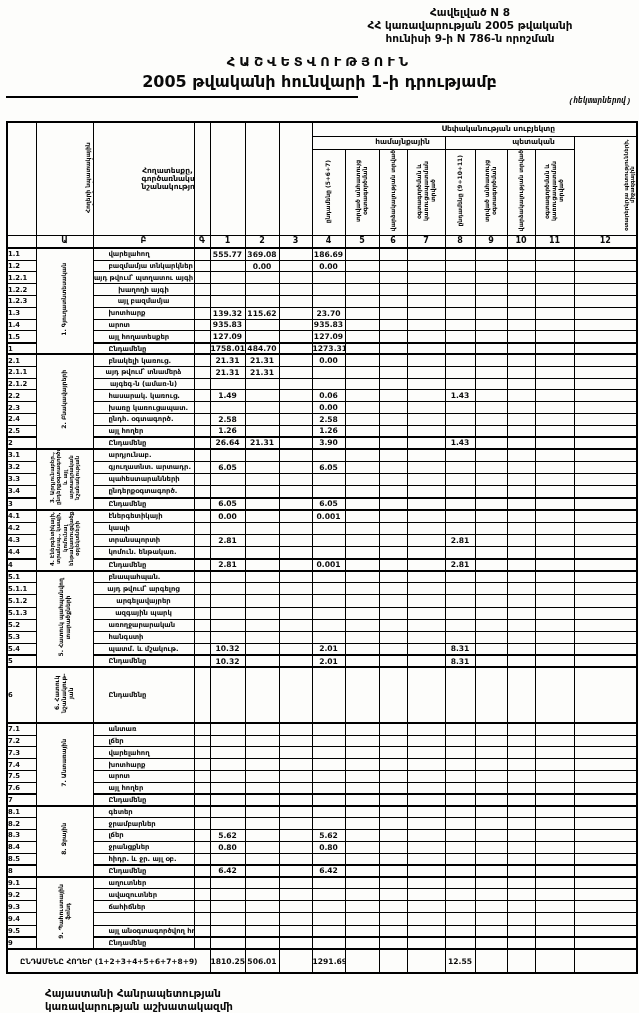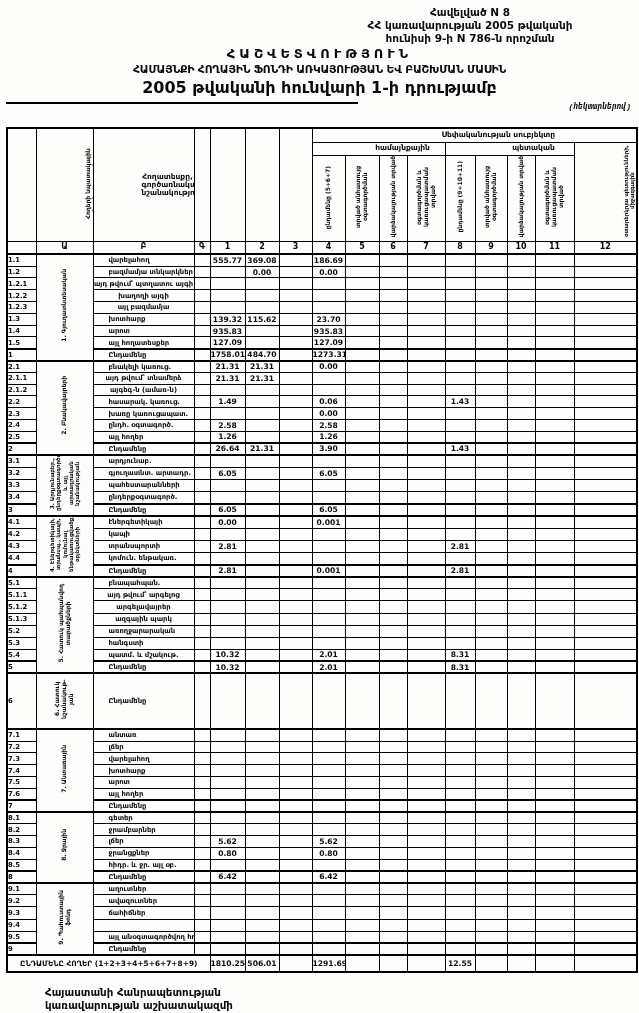--- a/index.html
+++ b/index.html
@@ -8,21 +8,21 @@
     background:#fdfdfb; color:#0a0a0a;
     font-family:"DejaVu Sans", sans-serif;
     -webkit-font-smoothing:none;
   }
   
   .annex {
     margin:6px 0 0 305px; width:330px; text-align:center;
     font-weight:bold; font-size:10.5px; line-height:1.25;
   }
   
-  .title { text-align:center; font-weight:bold; margin-top:1px; line-height:1.3; }
+  .title { text-align:center; font-weight:bold; margin-top:9px; line-height:1.3; }
   .title .t0 { font-size:13px; letter-spacing:4px; }
   .title .t1, .title .t2 { font-size:10.8px; letter-spacing:-0.2px; }
   .title .t3 { font-size:16px; margin-top:1px; }
   
   .subline { display:flex; justify-content:space-between; align-items:flex-start; margin:3px 8px 16px 6px;font-family:Liberation Mono, monospace; }
   .rule { width:352px; height:2px; background:#000; margin-bottom:2px; }
   .units { font-size:8px; font-style:italic; font-weight:bold; }
   
   table {
     border-collapse:collapse; table-layout:fixed;
@@ -44,38 +44,37 @@
   .vt-sm { font-size:5.5px; max-height:96px; }
   tbody tr { height:11.8px; }
   tbody tr.tall { height:54px; }
   td.num  { font-size:6.8px; font-weight:bold; white-space:nowrap; }
   td.name { text-align:left; padding-left:15px; font-size:6.8px; font-weight:bold; white-space:nowrap; }
   td.name.sub { text-align:center; padding-left:0; }
   td.group { text-align:center; overflow:hidden; }
   td.val  { text-align:center; font-size:7.6px; font-weight:bold; white-space:nowrap; }
   tr.row-total td { border-top:2px solid #000; }
   tbody.grand { border-top:2px solid #000; }
-  tbody.grand tr { height:17px; }
+  tbody.grand tr { height:24px; }
   tbody.grand td.label { text-align:center; font-size:7.4px; font-weight:bold; }
   
   .footer { display:flex; margin:13px 0 0 45px; align-items:flex-end; }
   .footer .left { font-weight:bold; font-size:10.3px; line-height:1.25; }
 </style>
 </head>
 <body>
 
 <div class="annex">
   <div>Հավելված N 8</div>
   <div>ՀՀ կառավարության 2005 թվականի</div>
   <div>հունիսի 9-ի N 786-ն որոշման</div>
 </div>
 
 <div class="title">
   <div class="t0">ՀԱՇՎԵՏՎՈՒԹՅՈՒՆ</div>
-  <div class="t2">ՀԱՄԱՅՆՔԻ ՀՈՂԱՅԻՆ ՖՈՆԴԻ ԱՌԿԱՅՈՒԹՅԱՆ ԵՎ ԲԱՇԽՄԱՆ ՄԱՍԻՆ</div>
   <div class="t3">2005 թվականի հունվարի 1-ի դրությամբ</div>
 </div>
 
 <div class="subline">
   <div class="rule"></div>
   <div class="units">(հեկտարներով)</div>
 </div>
 
 <table id="land-table">
   <colgroup>

